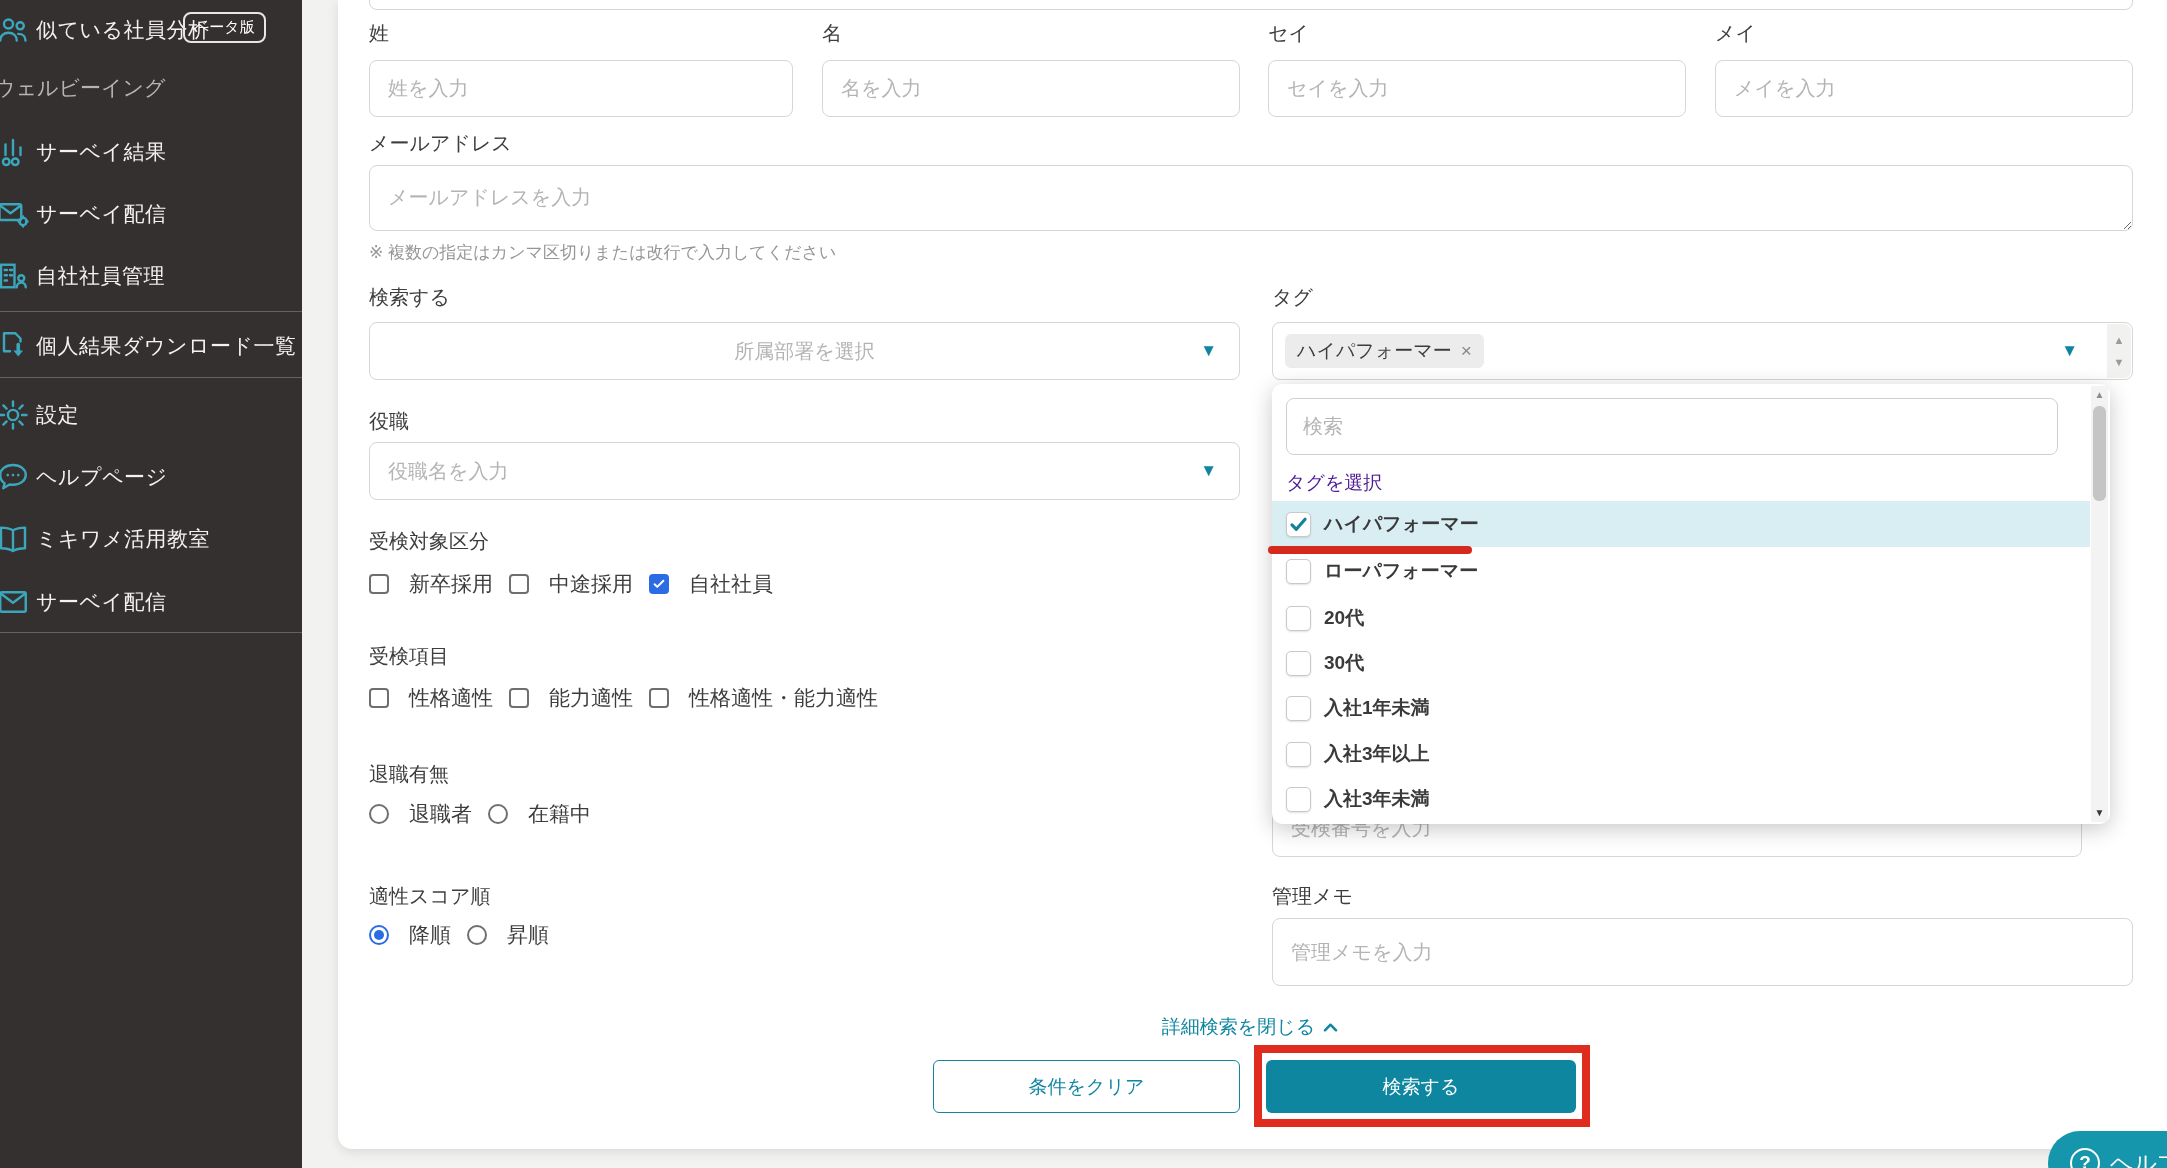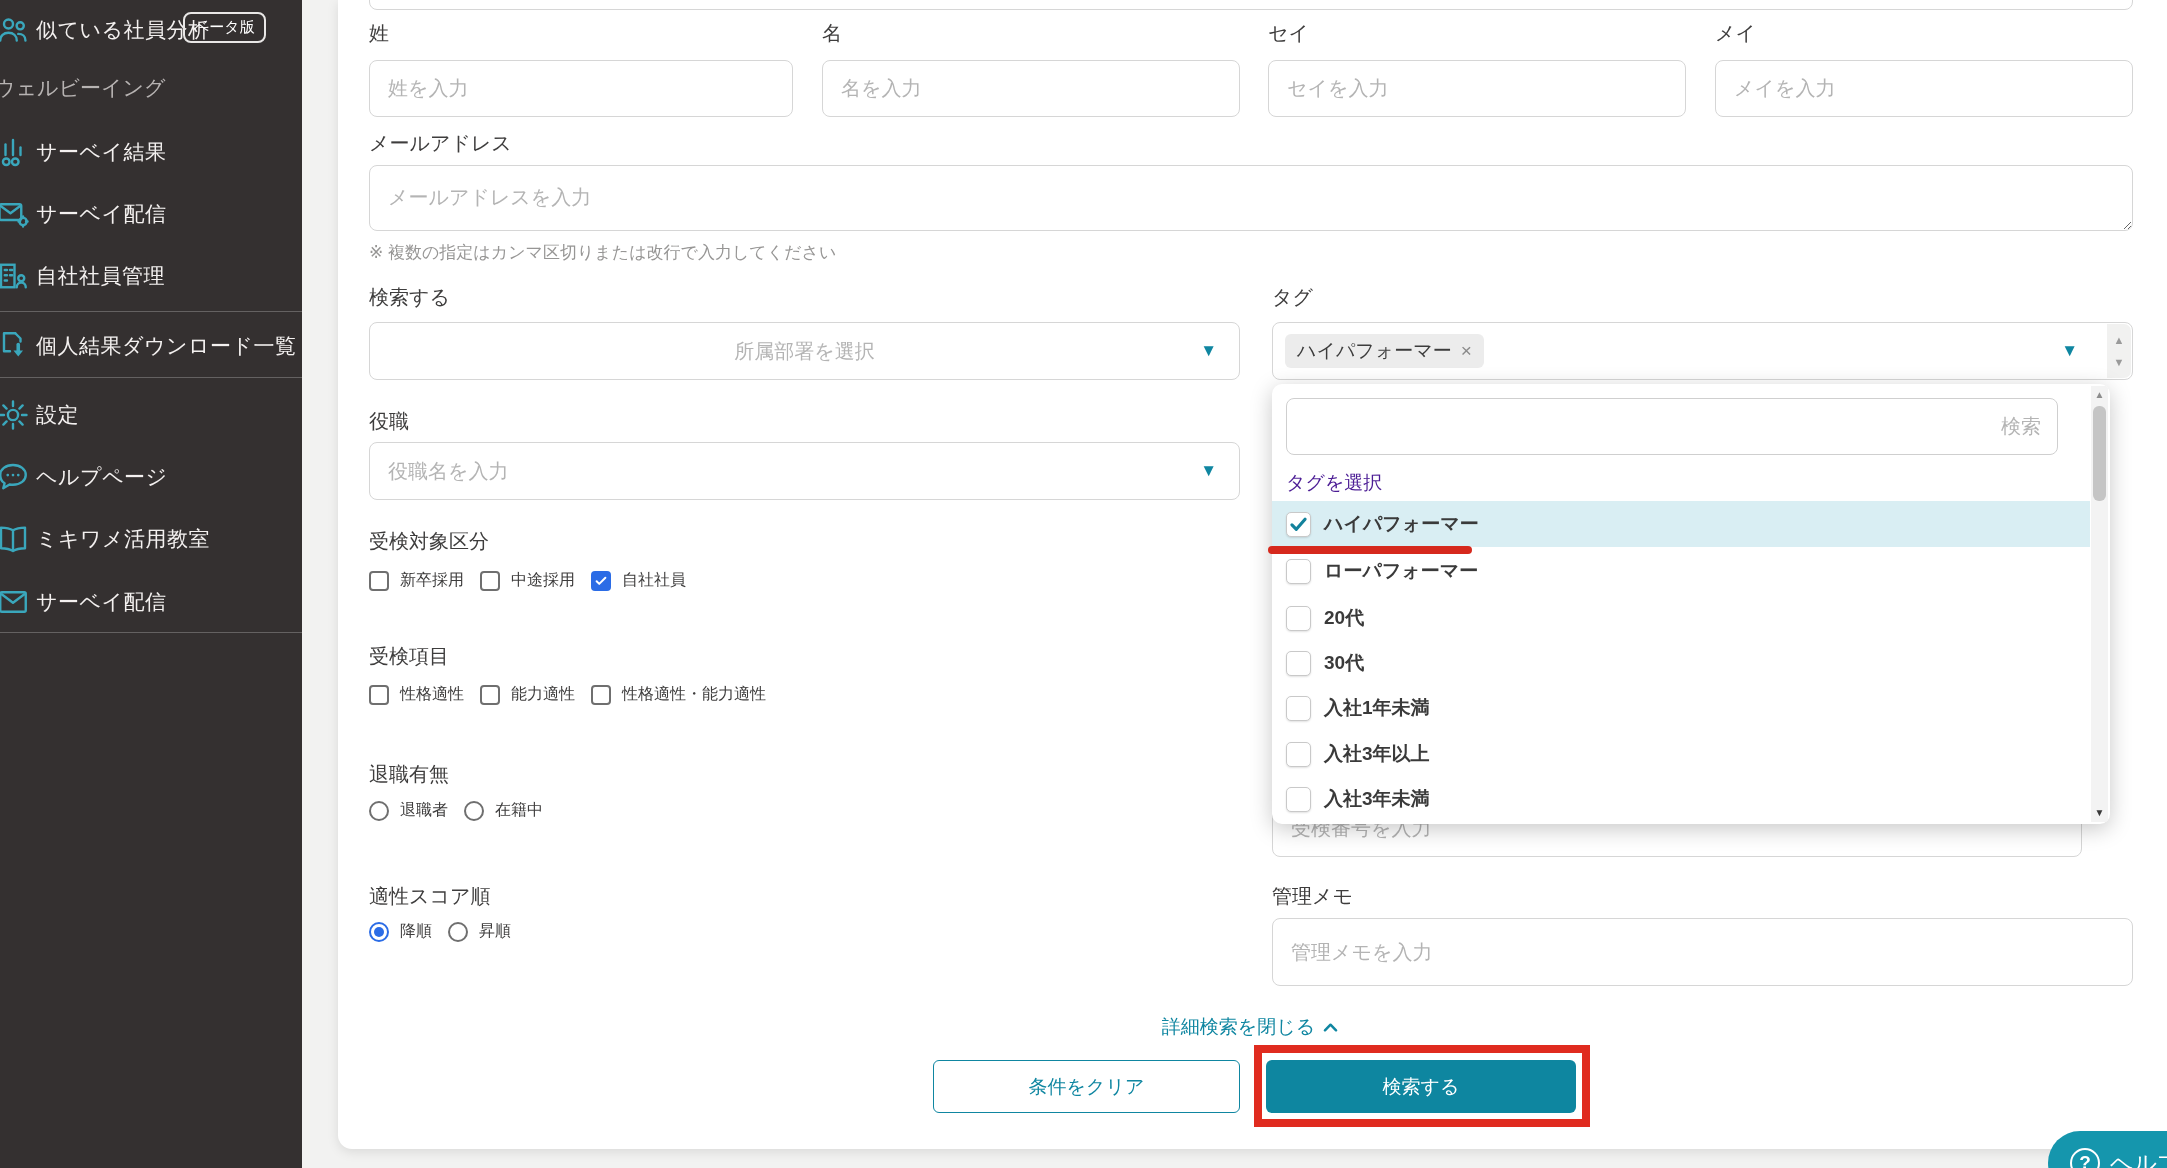--- a/index.html
+++ b/index.html
@@ -33,31 +33,31 @@
 
   
   .chip { display:flex; align-items:center; background:#ececec; border-radius:6px; height:34px; padding:0 12px; font-size:19px; color:#3c3c3c; }
   .chip .x { margin-left:9px; color:#8a8a8a; font-size:19px; cursor:pointer; }
   .mini-scroll { position:absolute; right:1px; top:1px; bottom:1px; width:24px; background:#f1f1f0; border-radius:0 7px 7px 0; z-index:3; }
   .mini-scroll .up, .mini-scroll .dn { position:absolute; left:0; width:100%; height:20px; color:#9a9a9a; font-size:11px; text-align:center; line-height:20px; cursor:pointer; }
   .mini-scroll .up { top:6px; } .mini-scroll .dn { bottom:6px; }
 
   
   .cbrow, .rdrow { position:absolute; display:flex; align-items:center; gap:16px; z-index:2; }
-  .opt { display:flex; align-items:center; gap:11px; font-size:16px; color:#3e3d3d; cursor:pointer; }
+  .opt { display:flex; align-items:center; gap:20px; font-size:21px; color:#3e3d3d; cursor:pointer; }
   .cb { width:20px; height:20px; border:2px solid #6f6f6f; border-radius:4px; background:#fff; flex:0 0 auto; }
   .cb.on { border:none; background:#2b6ce6; display:flex; align-items:center; justify-content:center; }
   .cb.on svg { width:14px; height:14px; }
   .rd { width:20px; height:20px; border:2px solid #6f6f6f; border-radius:50%; background:#fff; flex:0 0 auto; position:relative; }
   .rd.on { border:2px solid #2b6ce6; }
   .rd.on::after { content:""; position:absolute; left:3px; top:3px; width:10px; height:10px; border-radius:50%; background:#2b6ce6; }
 
   
   .dd { position:absolute; left:1272px; top:384px; width:838px; height:440px; background:#fff; border-radius:10px; box-shadow:0 5px 22px rgba(0,0,0,.22); z-index:6; overflow:hidden; }
-  .dd-search { position:absolute; left:14px; top:14px; width:772px; height:57px; border:1px solid #cfcfcf; border-radius:8px; font-size:20px; color:#15803d; padding:0 16px; outline:none; font-family:inherit;text-align:right; }
+  .dd-search { position:absolute; left:14px; top:14px; width:772px; height:57px; border:1px solid #cfcfcf; border-radius:8px; font-size:20px; color:#15803d; padding:0 16px; outline:none; font-family:inherit; }
   .dd-search::placeholder { color:#b4b4b4; }
   .dd-head { position:absolute; left:14px; top:86px; font-size:19px; color:#4c1d95;text-align:center; }
   .dd-row { position:absolute; left:0; width:818px; height:46px; display:flex; align-items:center; cursor:pointer; }
   .dd-row.hl { background:#d9eef3; }
   .dd-cb { position:absolute; left:14px; width:25px; height:25px; background:#fff; border:1px solid #c9c9c9; border-radius:5px; box-shadow:0 1px 2px rgba(0,0,0,.12); display:flex; align-items:center; justify-content:center; }
   .dd-cb svg { width:21px; height:21px; }
   .dd-lab { position:absolute; left:52px; font-size:19px; font-weight:700; color:#3a3a3a; white-space:nowrap; }
   .dd-sb { position:absolute; right:2px; top:2px; bottom:2px; width:17px; background:#f3f3f3; }
   .dd-sb .a { position:absolute; left:0; width:17px; height:18px; text-align:center; font-size:10px; line-height:18px; color:#8d8d8d; cursor:pointer; }
   .dd-sb .a.top { top:0; } .dd-sb .a.bot { bottom:0; color:#3a3a3a; }

